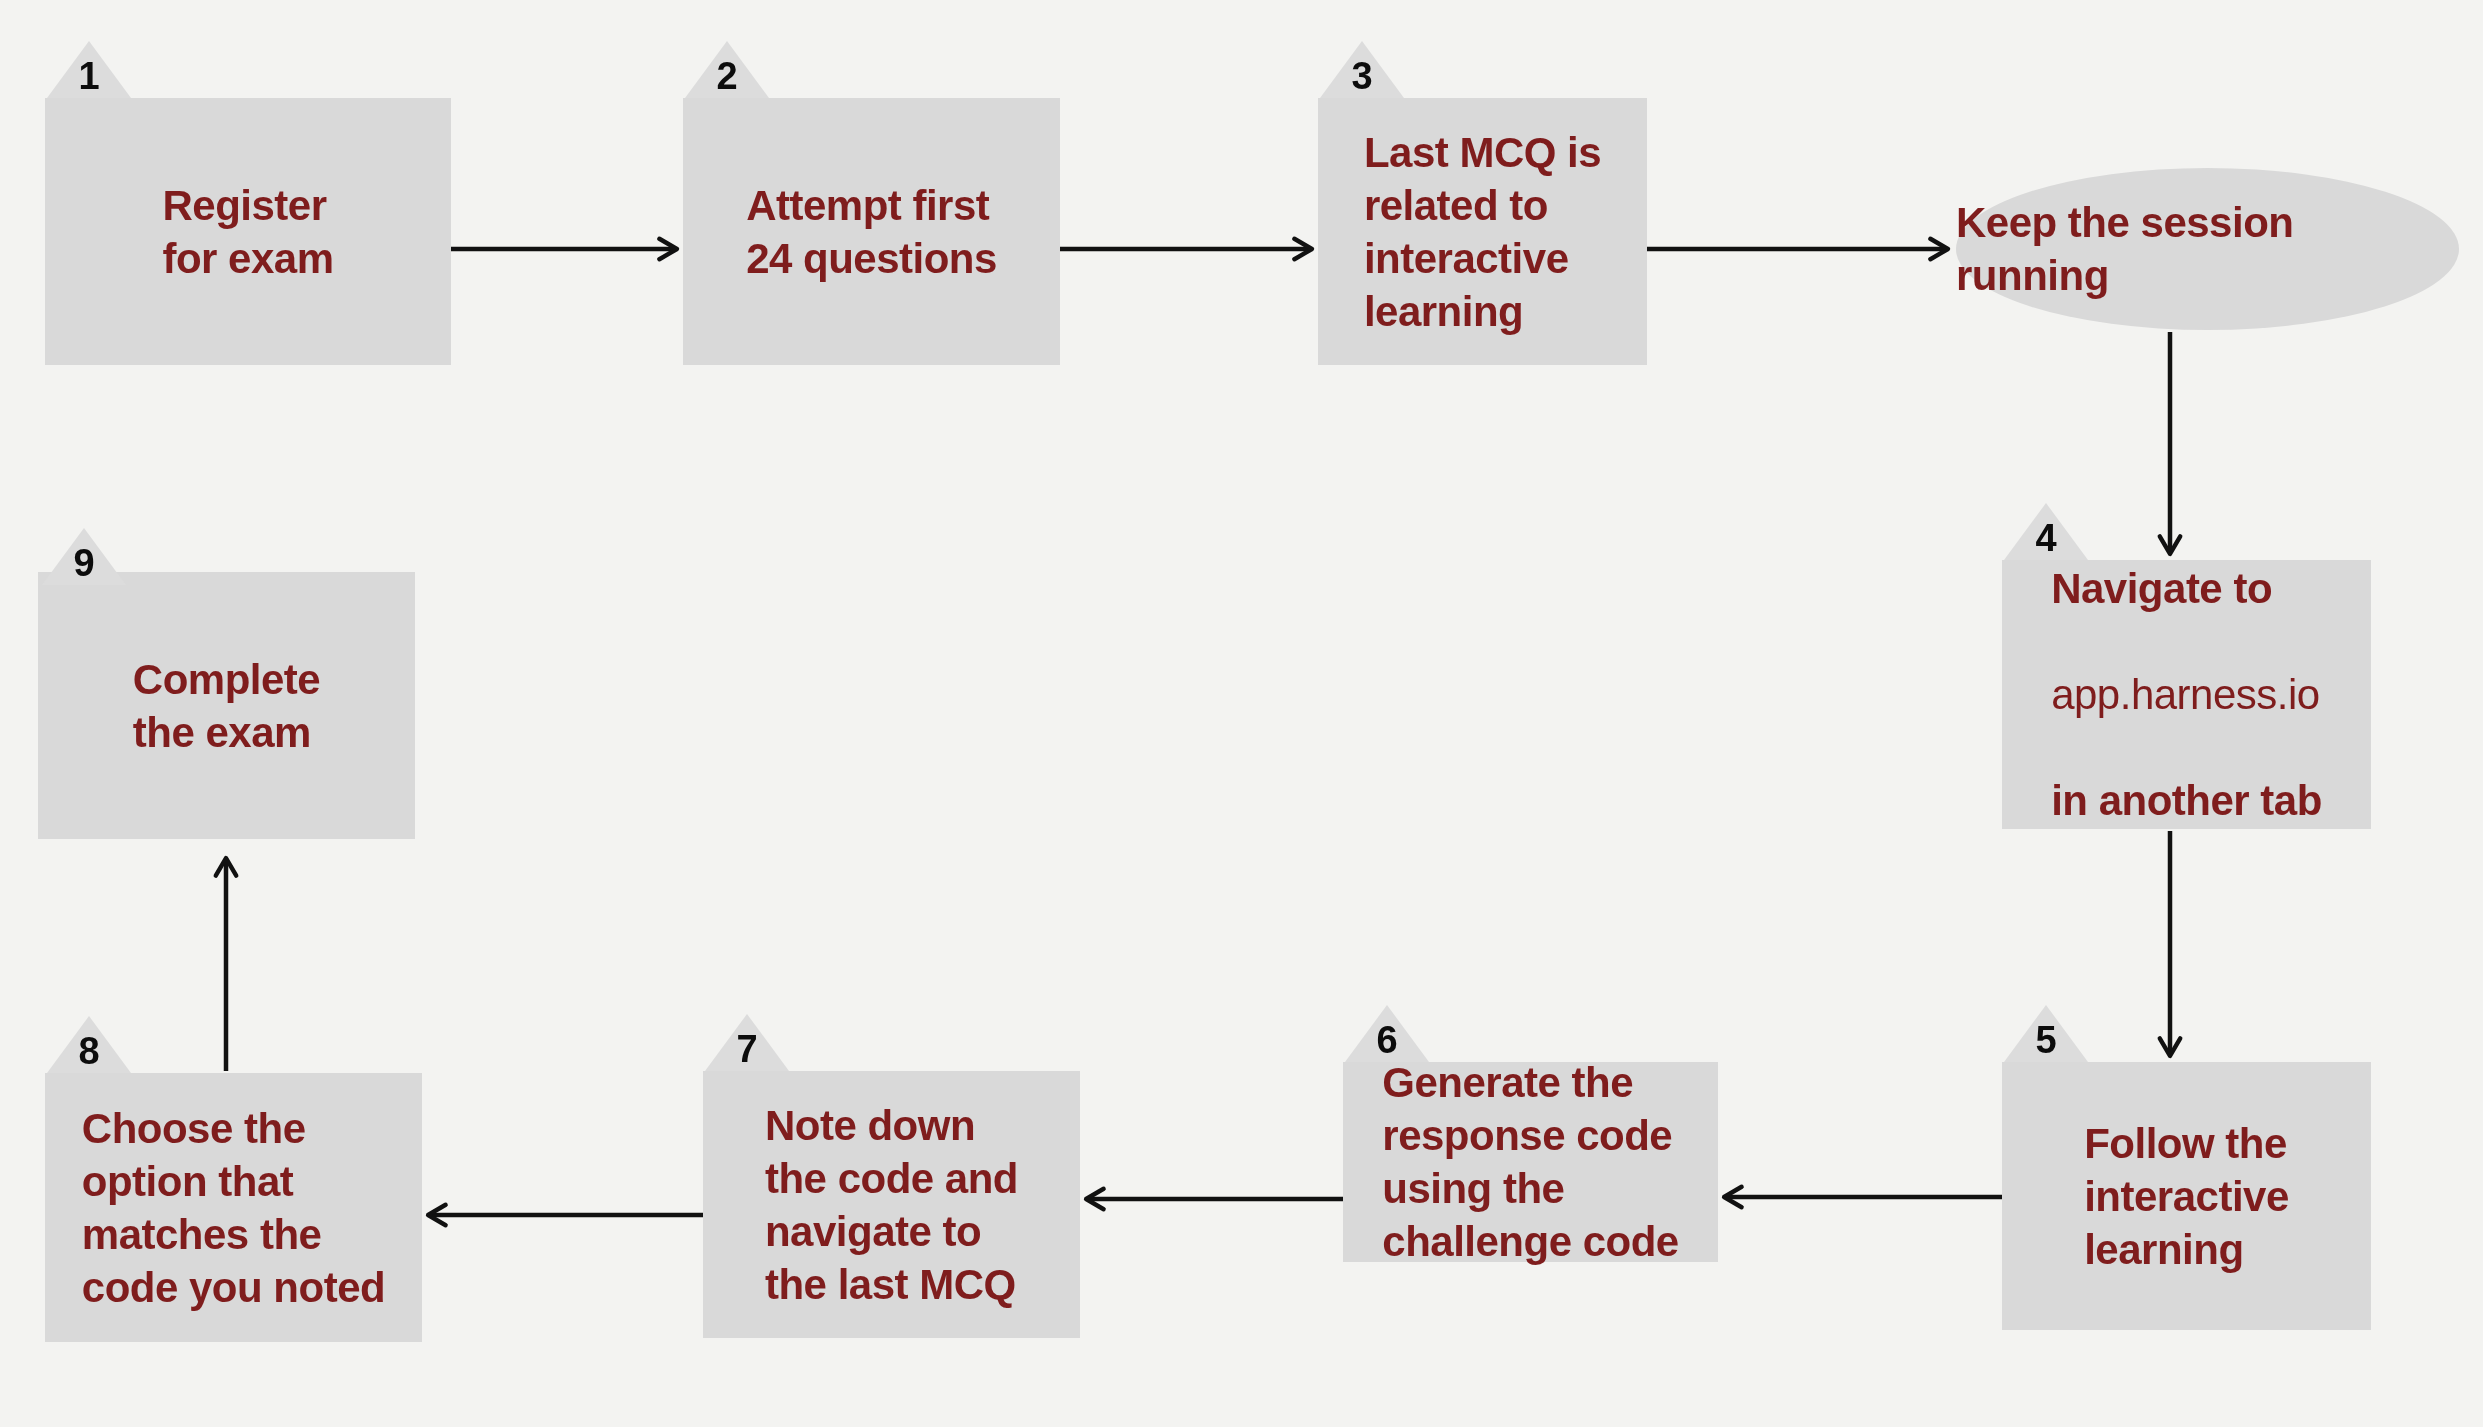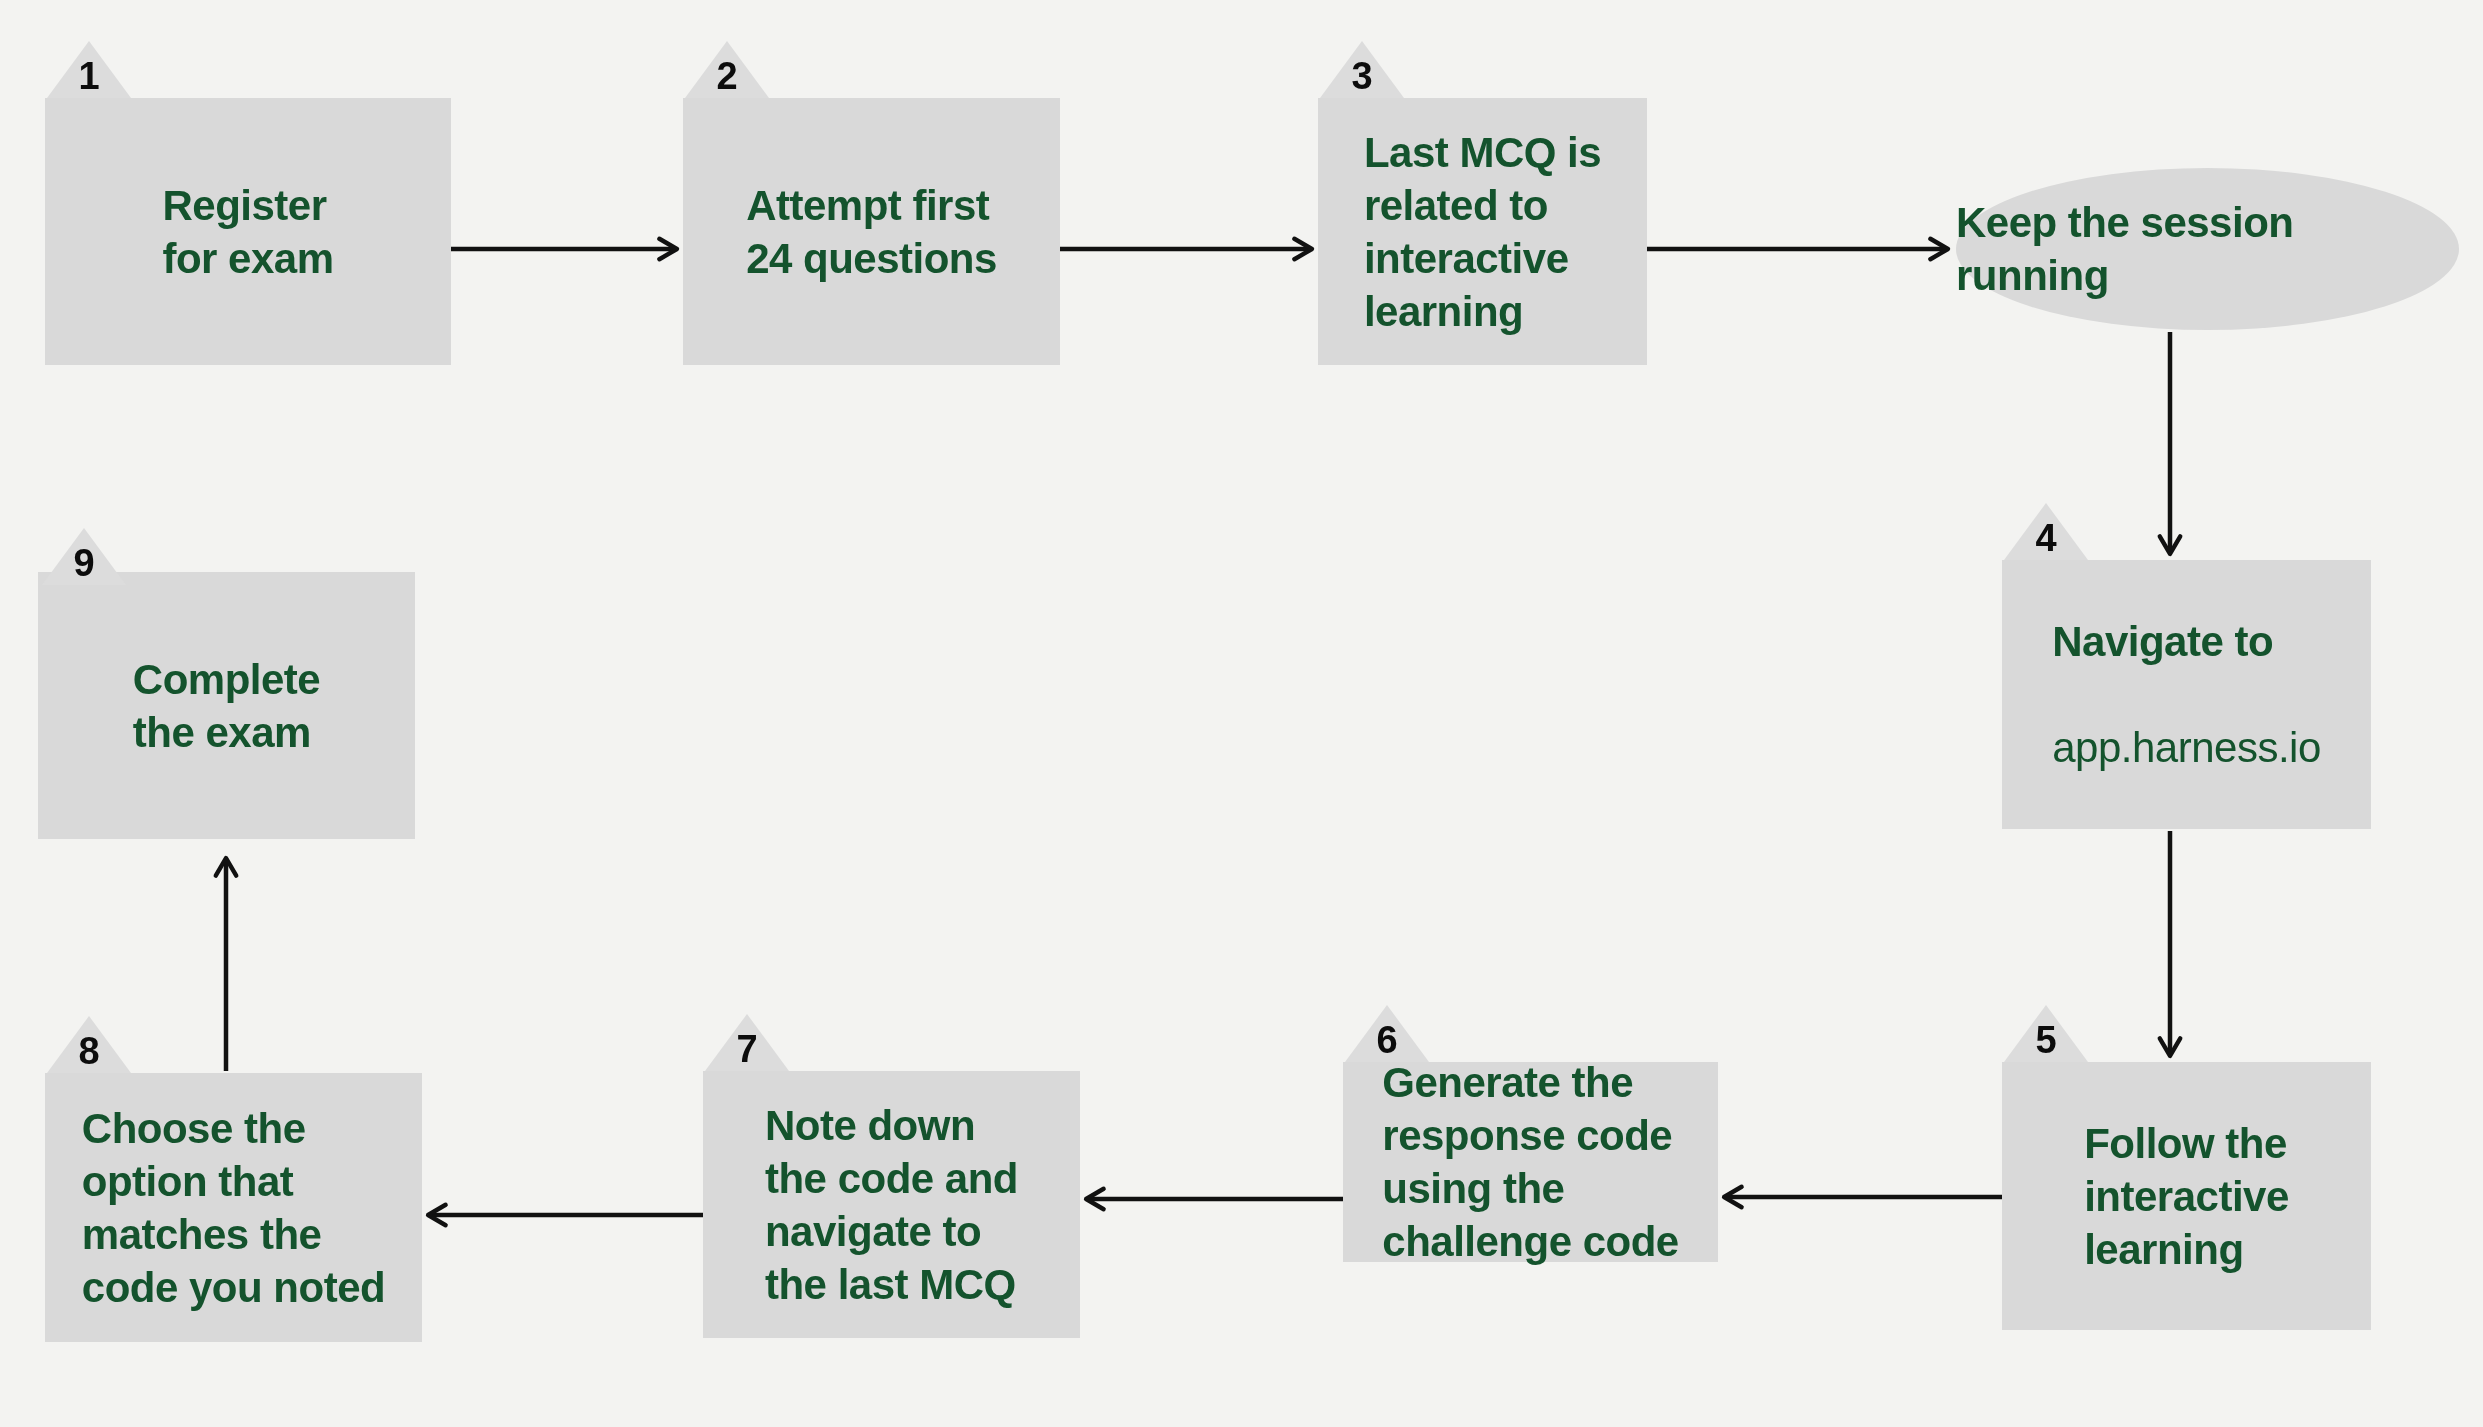--- a/index.html
+++ b/index.html
@@ -27,21 +27,21 @@
     position: absolute;
     background: #d9d9d9;
     display: flex;
     align-items: center;
     justify-content: center;
   }
   .node-label {
     font-weight: 700;
     font-size: 42px;
     line-height: 53px;
-    color: #14532d;
+    color: #7f1d1d;
     letter-spacing: -0.5px;
     white-space: pre-line;
     text-align: left;
   }
   .terminator {
     position: absolute;
     background: #d9d9d9;
     border-radius: 50%;
     display: flex;
     align-items: center;
@@ -119,20 +119,21 @@
 
   <div class="terminator" style="left:1956px;top:168px;width:503px;height:162px">
     <div class="node-label">Keep the session
 running</div>
   </div>
 
   <div class="node" style="left:2002px;top:560px;width:369px;height:269px">
     <div class="node-label">
       <span class="l4">Navigate to</span>
       <span class="l4 l4-mid">app.harness.io</span>
+      <span class="l4">in another tab</span>
     </div>
   </div>
   <div class="marker" style="left:2004px;top:503px">
     <span class="marker-num">4</span>
   </div>
 
   <div class="node" style="left:2002px;top:1062px;width:369px;height:268px">
     <div class="node-label">Follow the
 interactive
 learning</div>

